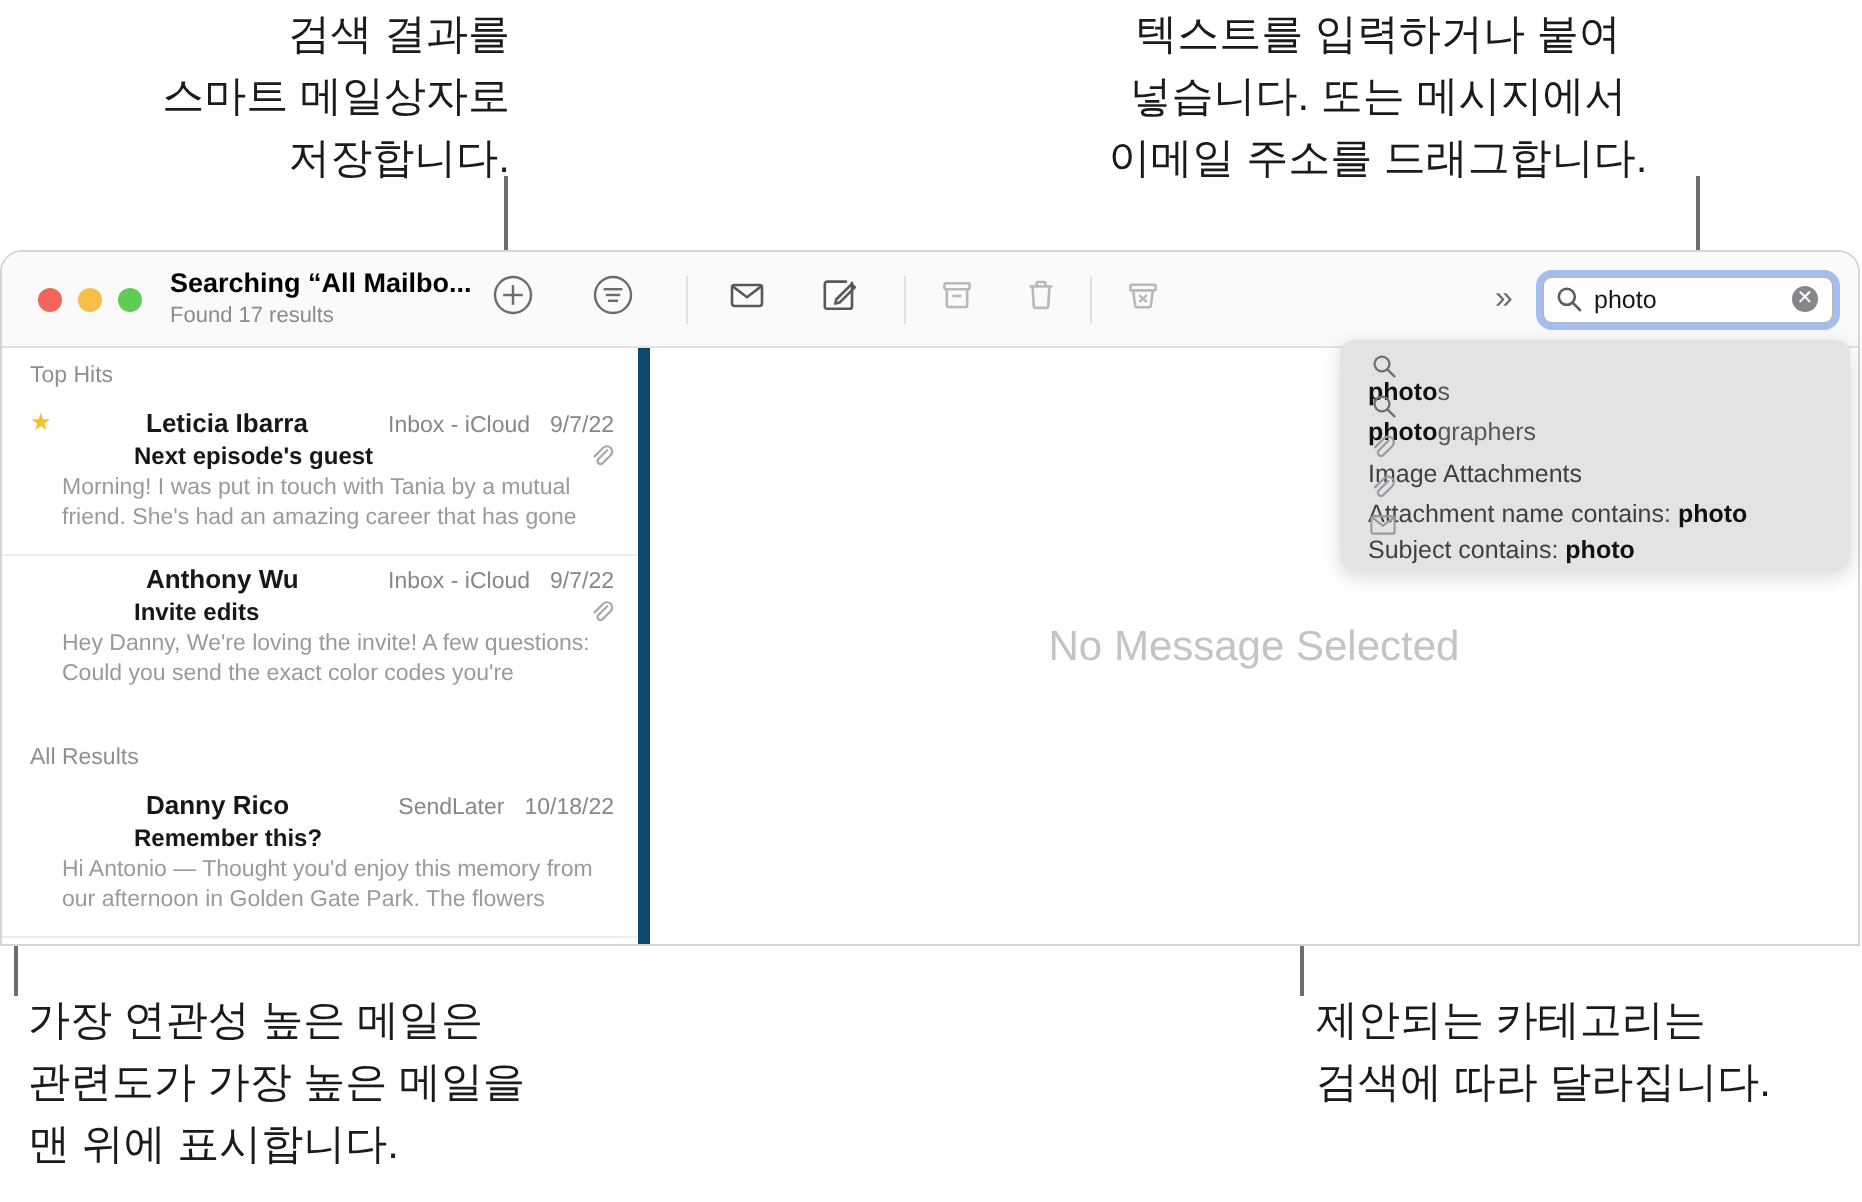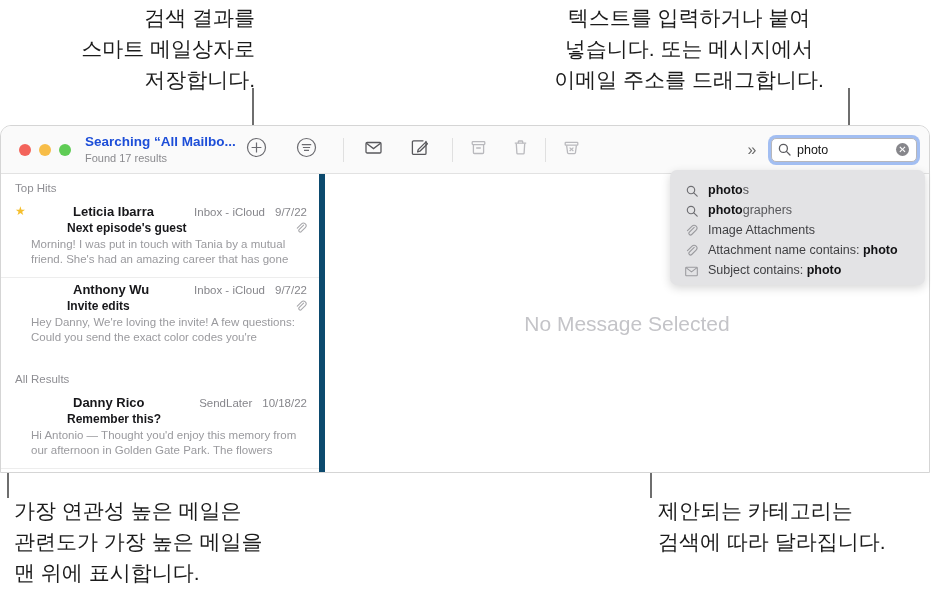--- a/index.html
+++ b/index.html
@@ -60,21 +60,21 @@
   .tl { width: 12px; height: 12px; border-radius: 50%; }
   .tl-close { background: #f3645b; }
   .tl-min   { background: #f7bd48; }
   .tl-max   { background: #5fcc55; }
 
   #window-title-block {
     width: 150px;
     line-height: 1.15;
   }
   #window-title {
-    font-size: 13.5px; font-weight: bold; color: #1d4ed8;
+    font-size: 13.5px; font-weight: bold; color: #000000;
     white-space: nowrap; overflow: hidden;
   }
   #window-subtitle {
     font-size: 11px; color: #8a8a8e; margin-top: 2px;
     white-space: nowrap;
   }
 
   .tb-btn {
     width: 30px; height: 30px;
     display: flex; align-items: center; justify-content: center;
@@ -205,26 +205,27 @@
   #search-suggestions {
     position: absolute;
     left: 670px; top: 170px;
     width: 255px;
     background: #e3e3e5;
     border-radius: 7px;
     padding: 7px 0 8px 0;
     box-shadow: 0 3px 10px rgba(0,0,0,0.16);
   }
   .sugg-row {
-    display: flex; align-items: flex-end;
+    display: flex; align-items: flex-start;
     height: 20px;
     padding: 0 14px;
     font-size: 12.5px;
     color: #3a3a3c;
     white-space: nowrap;
+    flex-direction: column;
   }
   .sugg-icon {
     width: 15px; margin-right: 9px;
     display: flex; align-items: center; justify-content: center;
     color: #6f6f73;
   }
   .sugg-icon.dim { color: #9a9a9e; }
   .sugg-text b { font-weight: bold; color: #111113; }
   .sugg-text { color: #57575a; }
   .sugg-text.plain { color: #3f3f42; }

